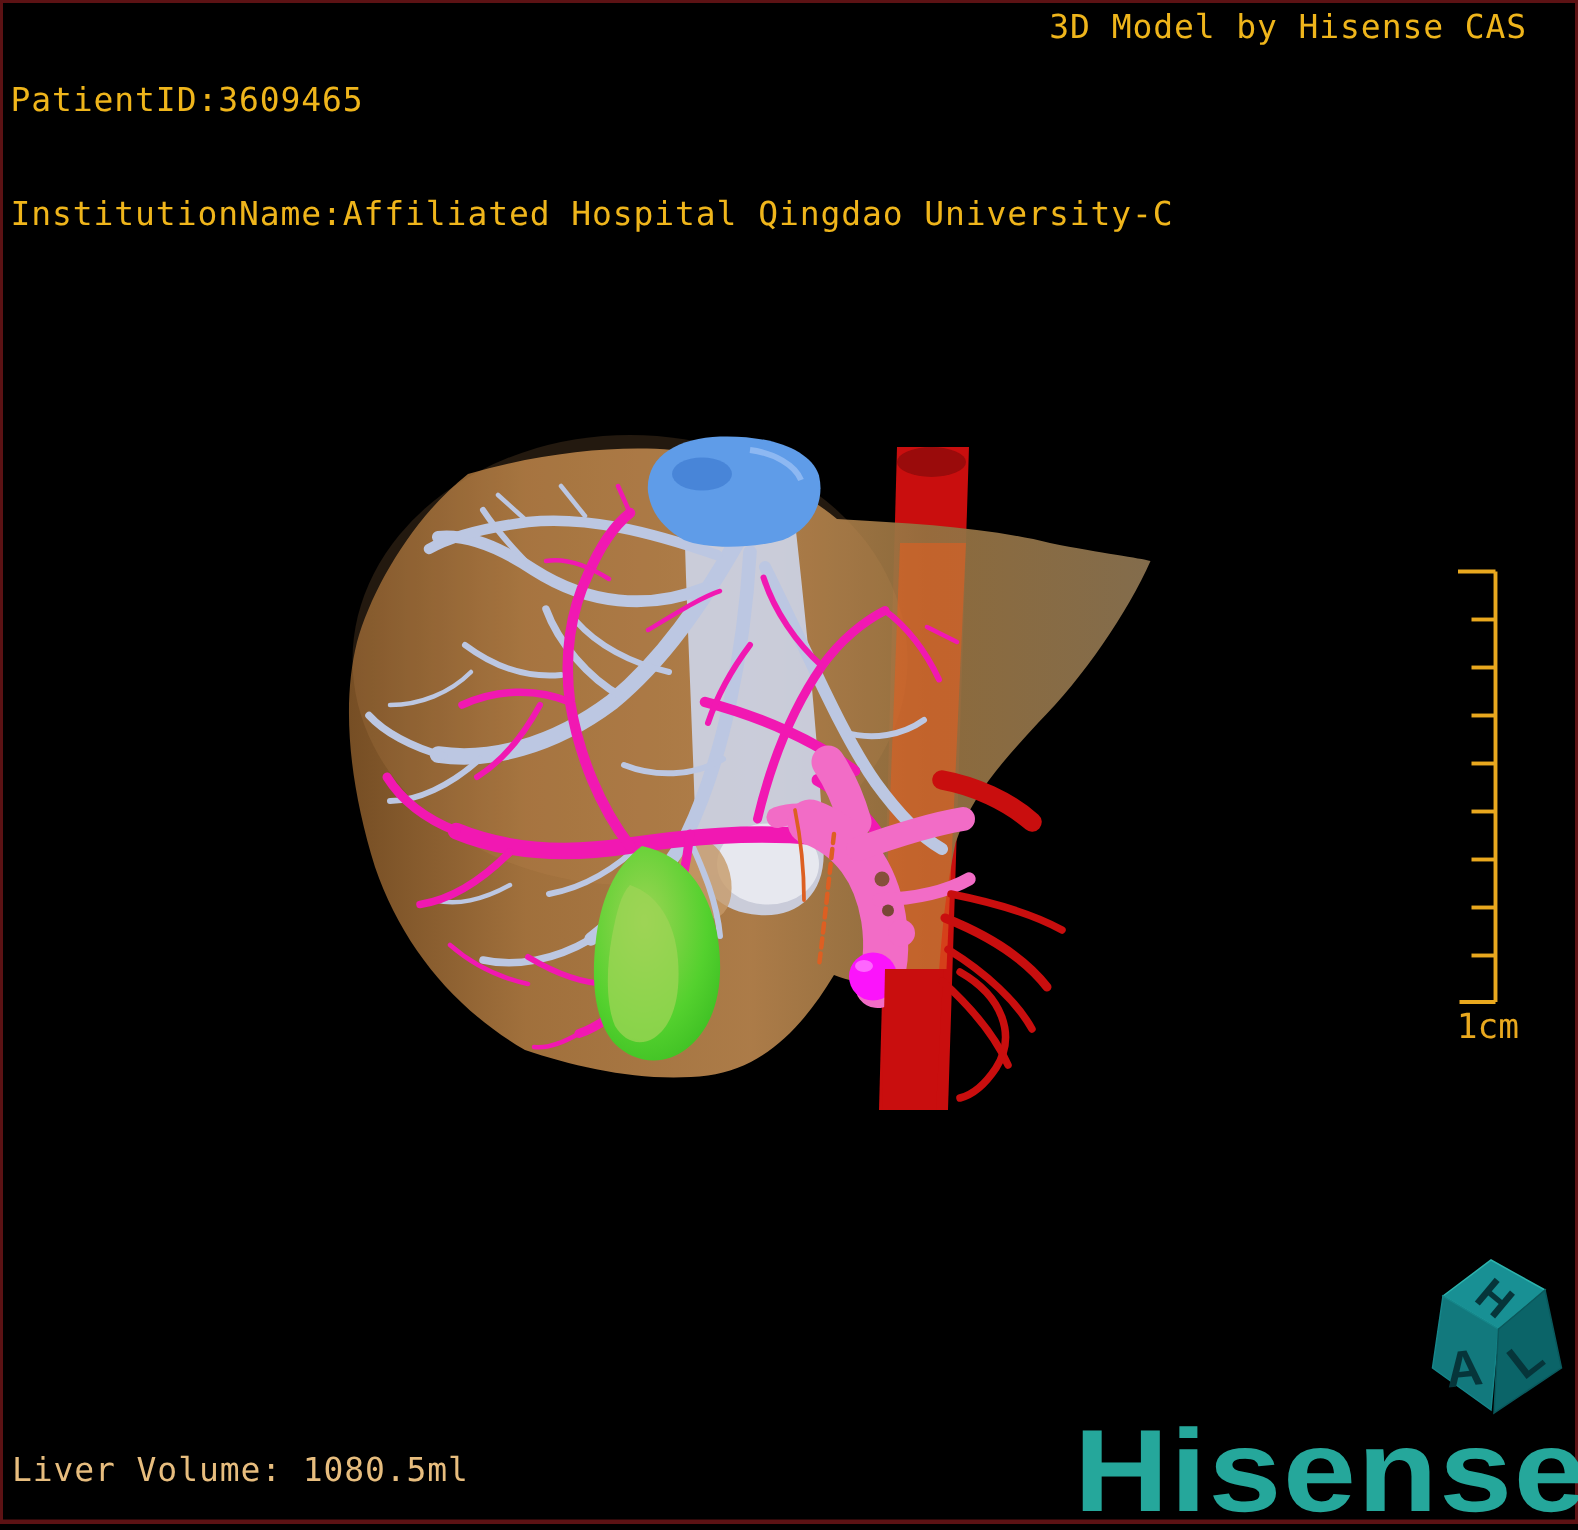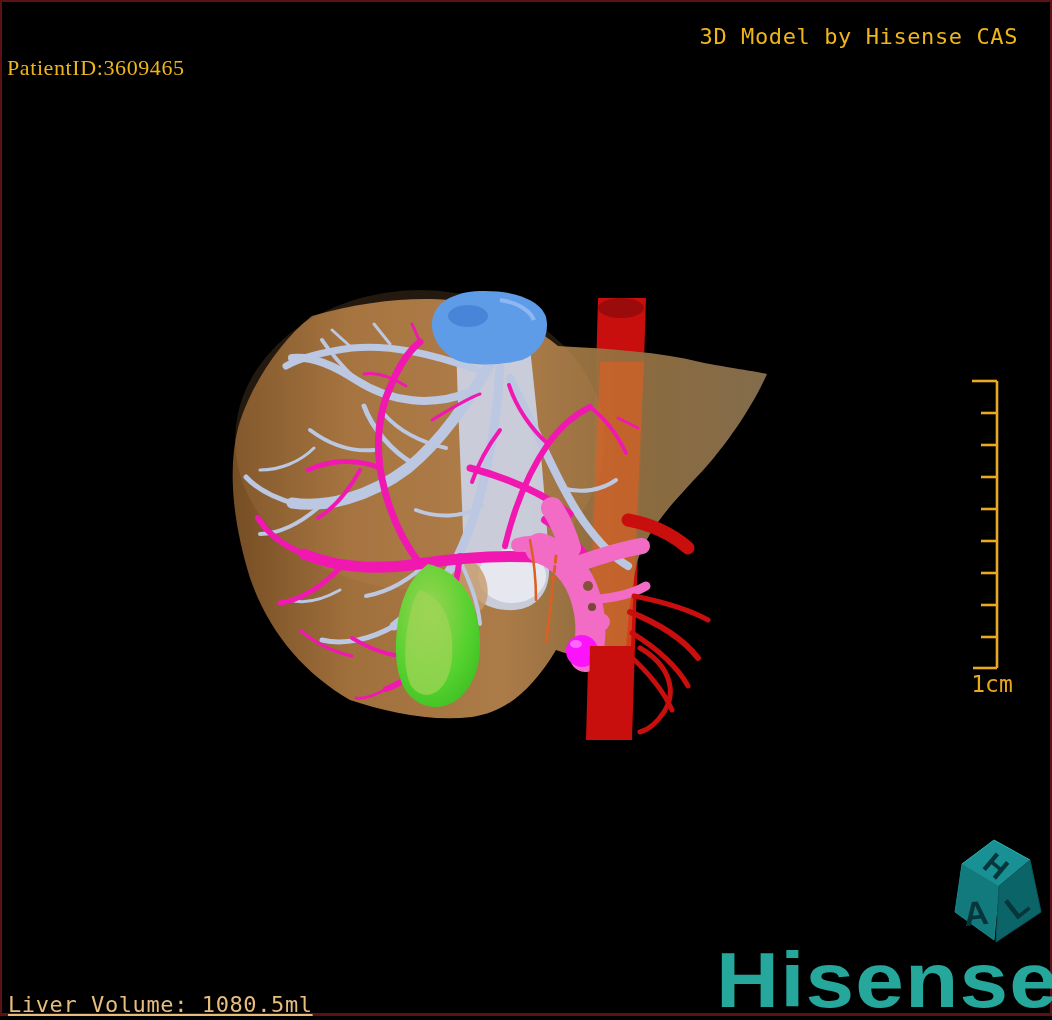--- a/index.html
+++ b/index.html
@@ -3,23 +3,23 @@
 <meta charset="utf-8">
 <style>
   html,body{margin:0;padding:0;background:#000;}
   body{width:1052px;height:1020px;position:relative;overflow:hidden;
        font-family:"DejaVu Sans Mono","Liberation Mono",monospace;}
   .frame{position:absolute;left:0;top:0;width:1052px;height:1016px;
          box-sizing:border-box;border:2px solid var(--frame-border);
          border-bottom-width:3px;background:#000;}
   .scene{position:absolute;left:0;top:0;width:1052px;height:1020px;}
   .mono{position:absolute;color:var(--text-gold);font-size:22px;letter-spacing:.6px;white-space:pre;}
-  .tl{left:7px;top:4px;line-height:25.4px;font-family:Liberation Serif, serif;}
-  .tr{top:24px;right:34px;}
-  .bl{left:8px;top:992px;color:var(--footer-text);text-decoration:underline;}
+  .tl{left:7px;top:4px;line-height:25.4px;}
+  .tr{top:6px;right:34px;}
+  .bl{left:8px;top:968px;color:var(--footer-text);}
   .scalebar{position:absolute;left:940px;top:360px;}
   .scalelabel{fill:var(--scale-gold);font-size:23px;font-family:"DejaVu Sans Mono",monospace;}
   .tick{stroke:var(--scale-gold);stroke-width:2.6px;}
   .logo{position:absolute;left:716px;top:941px;color:var(--logo-teal);
         font-family:"Liberation Sans",sans-serif;font-weight:bold;font-size:78px;
         letter-spacing:1px;transform:scaleX(1.12);transform-origin:left top;line-height:1;}
   .cube{position:absolute;left:930px;top:828px;}
   .cube text{font-family:"Liberation Sans",sans-serif;font-weight:bold;fill:#06353a;}
   .hv{stroke:var(--hepatic-vein);fill:none;stroke-linecap:round;}
   .pv{stroke:var(--portal-vein);fill:none;stroke-linecap:round;}
@@ -157,20 +157,21 @@
   </g>
 
   <g>
     <path class="ha" stroke-width="3" stroke-dasharray="6 4" d="M556,556 C552,592 549,620 546,644"></path>
     <path class="ha" stroke-width="2.5" d="M530,540 C534,560 536,580 536,600"></path>
   </g>
 </svg>
 
 <div class="mono tl">
   <div>PatientID:3609465</div>
+  <div>InstitutionName:Affiliated Hospital Qingdao University-C</div>
 </div>
 
 <div class="mono tr">3D Model by Hisense CAS</div>
 
 <svg class="scalebar" width="110" height="360" viewBox="0 0 110 360">
   <line class="tick" x1="57" y1="21" x2="57" y2="308"></line>
   <line class="tick" x1="32" y1="21" x2="57" y2="21"></line>
   <line class="tick" x1="41" y1="53" x2="57" y2="53"></line>
   <line class="tick" x1="41" y1="85" x2="57" y2="85"></line>
   <line class="tick" x1="41" y1="117" x2="57" y2="117"></line>

